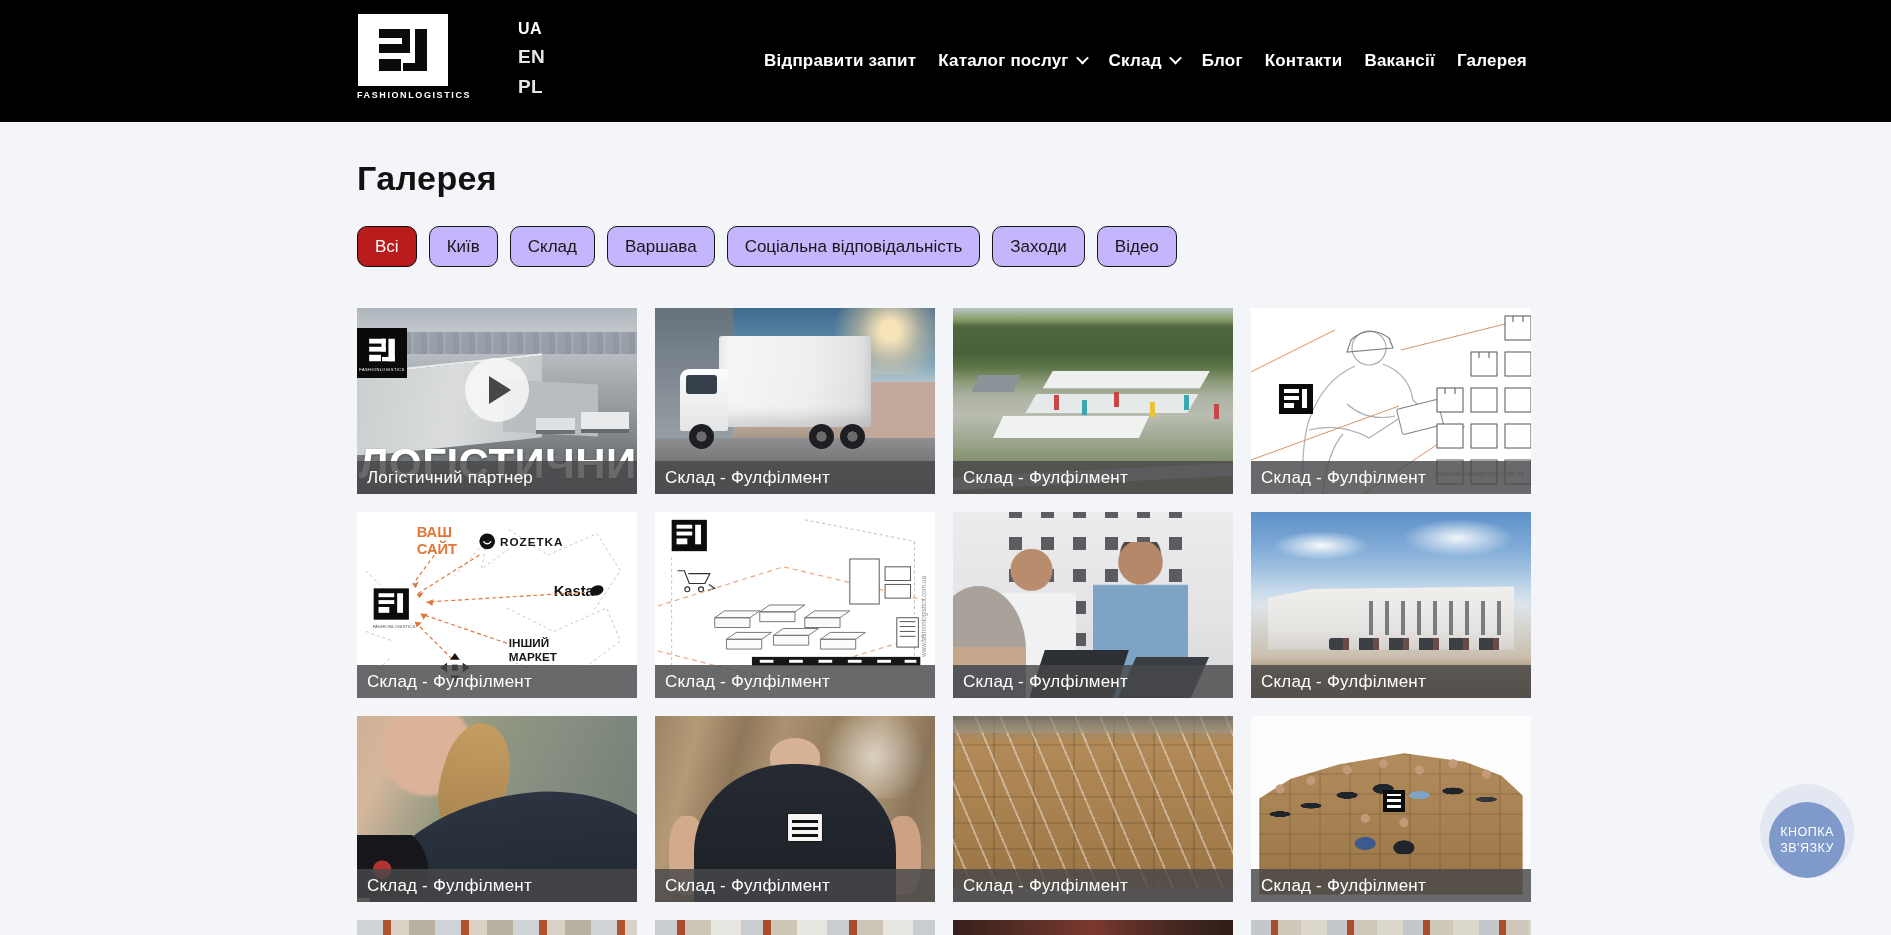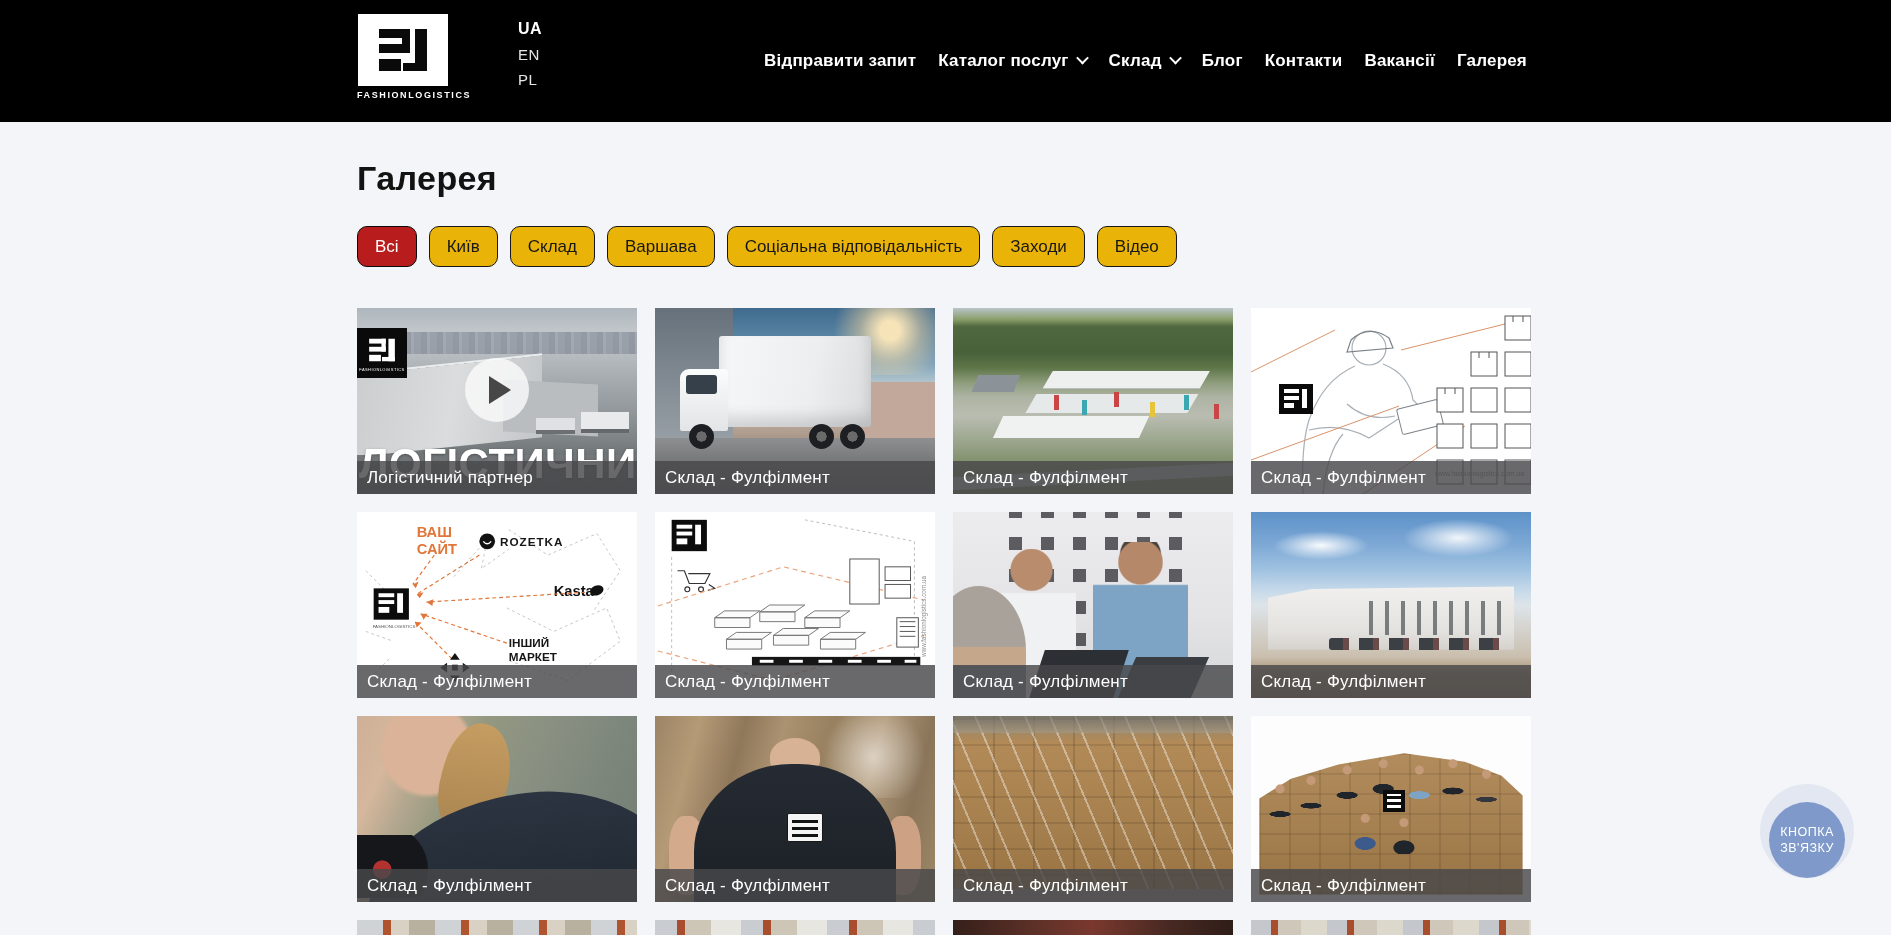--- a/index.html
+++ b/index.html
@@ -11,32 +11,32 @@
   [data-interactable="true"] { cursor:pointer; }
 
   
   .hdr { position:relative; height:122px; background:#000; }
   .logo { position:absolute; left:357px; top:14px; width:92px; text-align:center; }
   .logo-sq { width:90px; height:72px; background:#fff; color:#0a0a0a;
              display:flex; align-items:center; justify-content:center; margin:0 auto; }
   .logo-sq svg { width:56px; height:56px; display:block; }
   .logo-text { margin-top:4px; color:#fff; font-size:9px; letter-spacing:1.6px; font-weight:600; white-space:nowrap; }
   .langs { position:absolute; left:518px; top:20px; display:flex; flex-direction:column; gap:8px; }
-  .lang { color:#e6e6e6; font-size:15px; font-weight:400; letter-spacing:.4px; }
+  .lang { color:#e6e6e6; font-size:19px; font-weight:700; letter-spacing:.4px; }
   .lang.active { color:#fff; font-weight:800; font-size:16px; }
   .nav { position:absolute; right:364px; top:0; height:122px; display:flex; align-items:center; gap:22px; }
   .nav-item { color:#fff; font-size:17px; font-weight:700; letter-spacing:.2px; display:flex; align-items:center; white-space:nowrap; }
   .chev { width:9px; height:9px; border-right:2px solid #fff; border-bottom:2px solid #fff;
           transform:rotate(45deg) translate(-1px,-1px); margin-left:9px; margin-top:-4px; display:inline-block; }
 
   
   .main { width:1174px; margin-left:357px; }
   .title { margin-top:37px; font-size:34px; font-weight:800; letter-spacing:.4px; color:#121212; }
   .filters { margin-top:28px; display:flex; gap:12px; }
-  .chip { height:41px; padding:0 17px; background:#eab308; border:1.5px solid #171717; border-radius:10px;
+  .chip { height:41px; padding:0 17px; background:#c4b5fd; border:1.5px solid #171717; border-radius:10px;
           font-family:inherit; font-size:17px; font-weight:500; color:#171717; display:flex; align-items:center; }
   .chip.active { background:#b91c1c; color:#fff; border-color:#0b0b0b;text-align:right; }
 
   .grid { margin-top:41px; display:grid; grid-template-columns:repeat(4,280px); grid-auto-rows:186px; gap:18px; }
   .tile { position:relative; width:280px; height:186px; overflow:hidden; background:#ddd; }
   .ph { position:absolute; inset:0; }
   .ph i, .ph b { position:absolute; display:block; }
   .ph svg { position:absolute; inset:0; width:100%; height:100%; }
   .cap { position:absolute; left:0; right:0; bottom:0; height:33px; z-index:3;
          background:rgba(72,72,74,.82); color:#fff; font-size:17px; font-weight:400;

